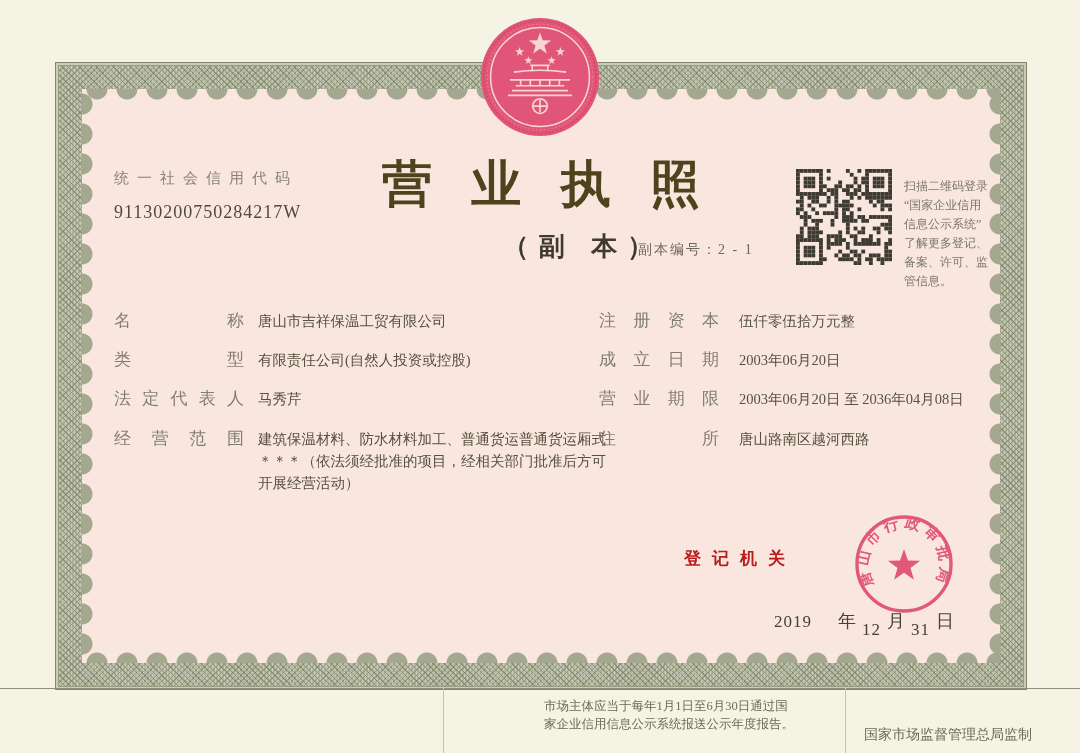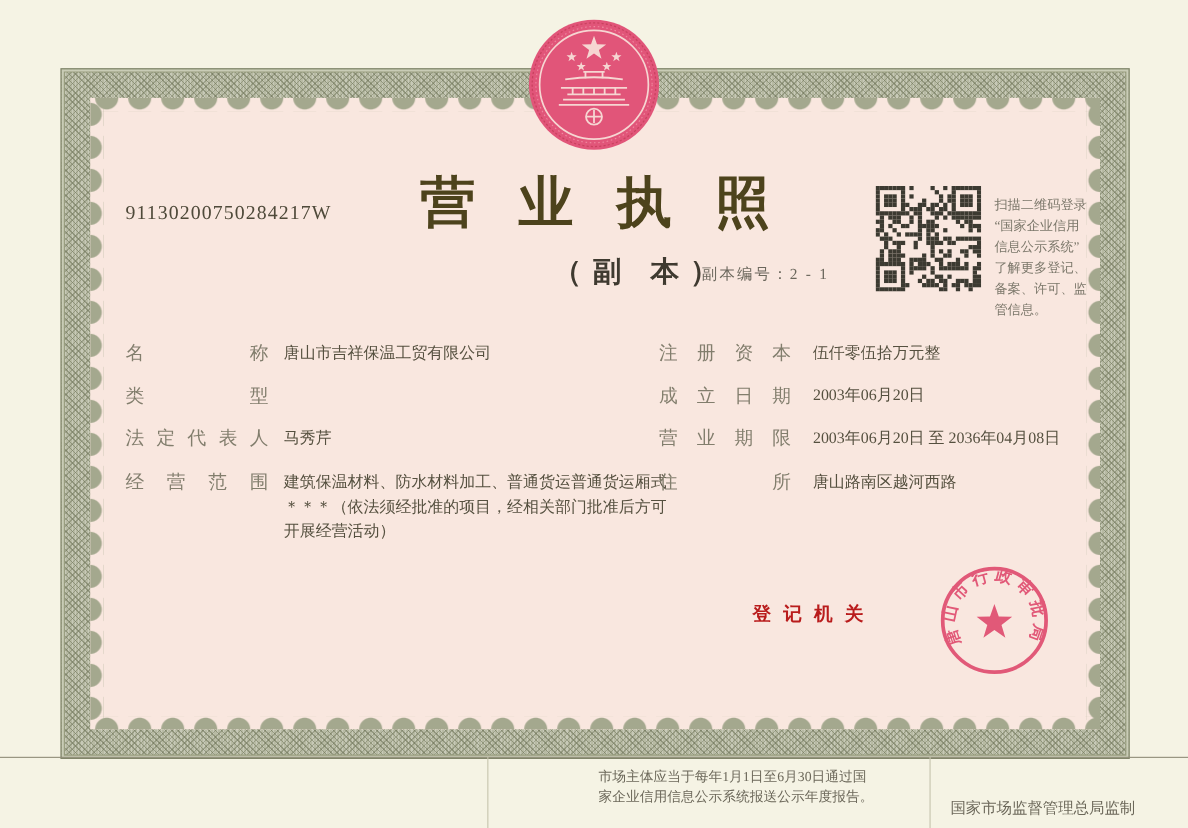--- a/index.html
+++ b/index.html
@@ -76,20 +76,21 @@
 <div class="page">
 
   <div class="frame">
     <div class="inner">
       <div class="scallop top"></div>
       <div class="scallop bottom"></div>
       <div class="scallop left"></div>
       <div class="scallop right"></div>
 
       <div class="credit-block">
+        <div class="credit-label">统一社会信用代码</div>
         <div class="credit-code">91130200750284217W</div>
       </div>
 
       <div class="title">
         <div class="jlabel">
             <span>营</span>
             <span>业</span>
             <span>执</span>
             <span>照</span>
           </div>
@@ -426,20 +427,21 @@
             <span>名</span>
             <span>称</span>
           </div>
         <div class="value">唐山市吉祥保温工贸有限公司</div>
       </div>
       <div class="row col-left" style="left:32px;top:259px;">
         <div class="jlabel">
             <span>类</span>
             <span>型</span>
           </div>
+        <div class="value">有限责任公司(自然人投资或控股)</div>
       </div>
       <div class="row col-left" style="left:32px;top:298px;">
         <div class="jlabel">
             <span>法</span>
             <span>定</span>
             <span>代</span>
             <span>表</span>
             <span>人</span>
           </div>
         <div class="value">马秀芹</div>
@@ -495,20 +497,23 @@
         <defs>
           <path id="sealArc" d="M 47.4 95.2 A 36 36 0 1 1 112.6 95.2" fill="none"></path>
         </defs>
         <circle cx="80" cy="80" r="47" fill="none" stroke="#e04e70" stroke-width="3.4"></circle>
         <polygon fill="#e04e70" points="80.00,65.00 84.00,76.50 96.17,76.75 86.47,84.10 89.99,95.75 80.00,88.80 70.01,95.75 73.53,84.10 63.83,76.75 76.00,76.50"></polygon>
         <text font-size="15" font-weight="bold" fill="#e04e70" letter-spacing="4.5">
           <textPath href="#sealArc" startOffset="50%" text-anchor="middle">唐山市行政审批局</textPath>
         </text>
       </svg>
 
+      <div class="dateline">
+        <span class="num">2019</span><span class="unit" style="margin-left:26px;">年</span><span class="num lownum">12</span><span class="unit">月</span><span class="num lownum">31</span><span class="unit">日</span>
+      </div>
     </div>
   </div>
 
   <svg class="emblem" viewBox="0 0 130 130">
     <circle cx="65" cy="65" r="61" fill="#e15579"></circle>
     <circle cx="65" cy="65" r="58" fill="none" stroke="#c9425f" stroke-width="1.2" stroke-dasharray="2 2"></circle>
     <circle cx="65" cy="65" r="54.5" fill="none" stroke="#ef8aa0" stroke-width="1" stroke-dasharray="1.5 2.5"></circle>
     <circle cx="65" cy="65" r="51" fill="none" stroke="#f6d6d2" stroke-width="1.6"></circle>
     <polygon fill="#f6d6d2" points="65.00,19.00 67.82,27.12 76.41,27.29 69.57,32.48 72.05,40.71 65.00,35.80 57.95,40.71 60.43,32.48 53.59,27.29 62.18,27.12"></polygon>
     <polygon fill="#f6d6d2" points="44.00,34.00 45.18,37.38 48.76,37.45 45.90,39.62 46.94,43.05 44.00,41.00 41.06,43.05 42.10,39.62 39.24,37.45 42.82,37.38"></polygon>

